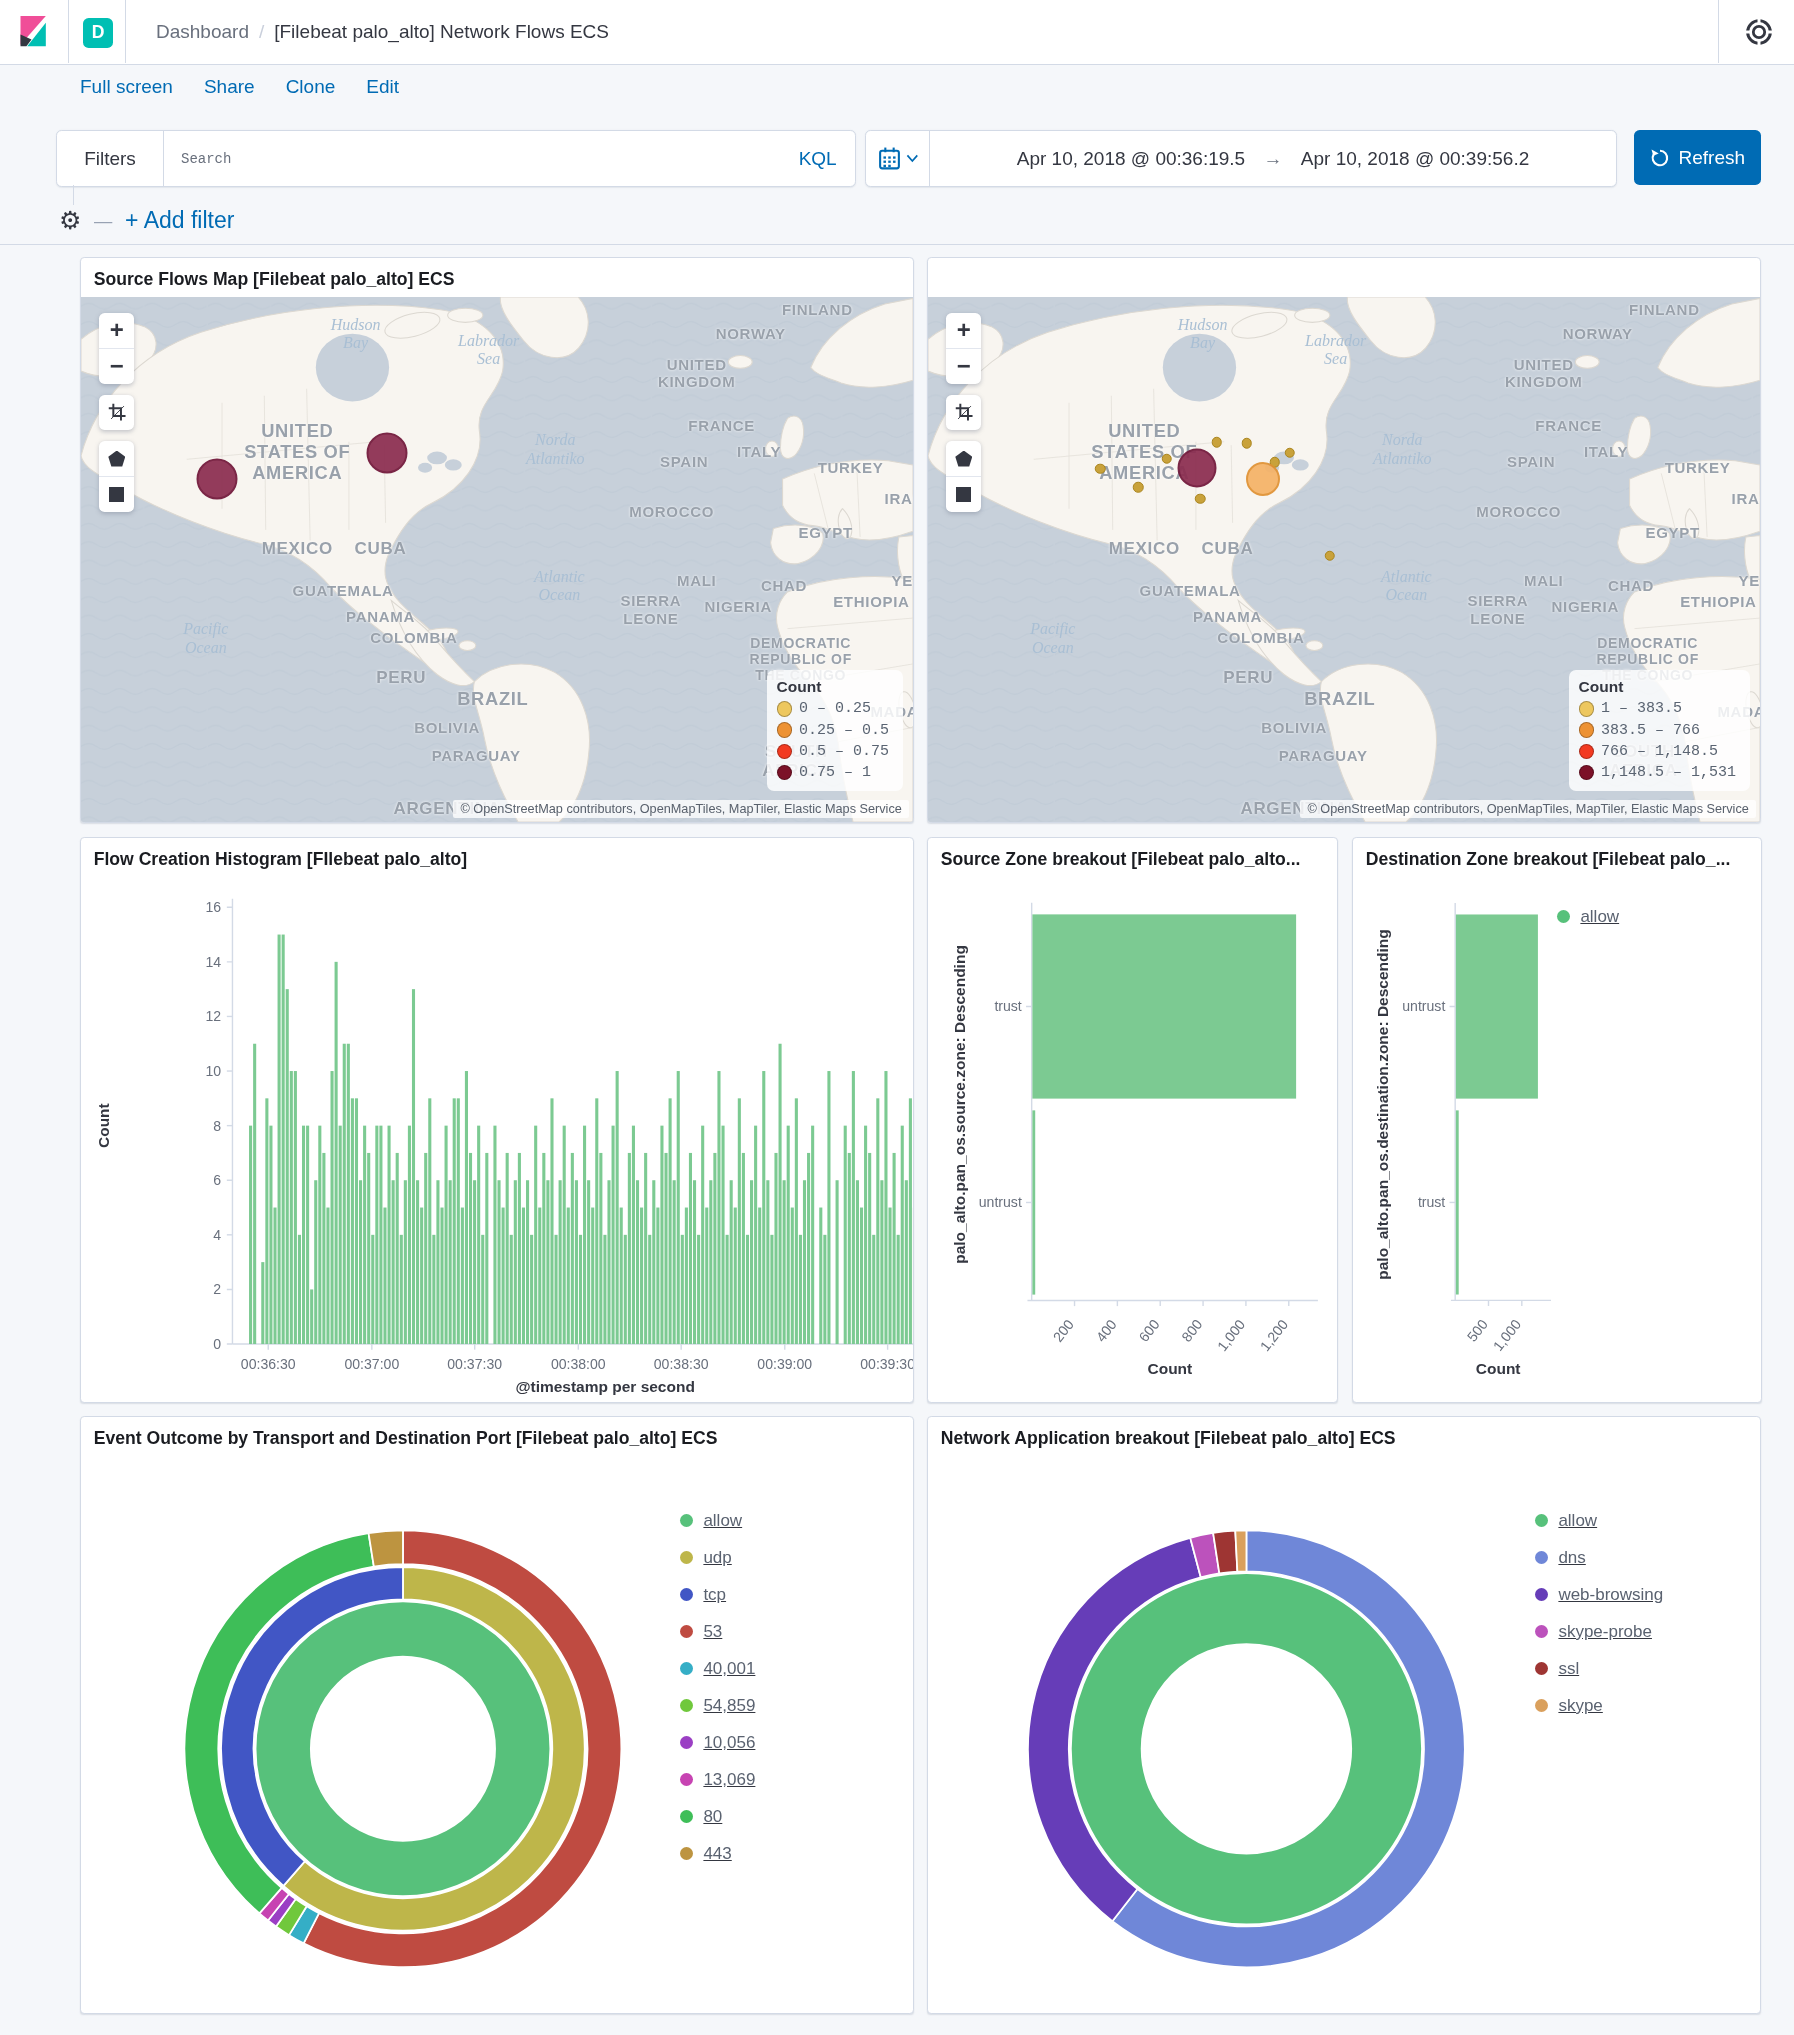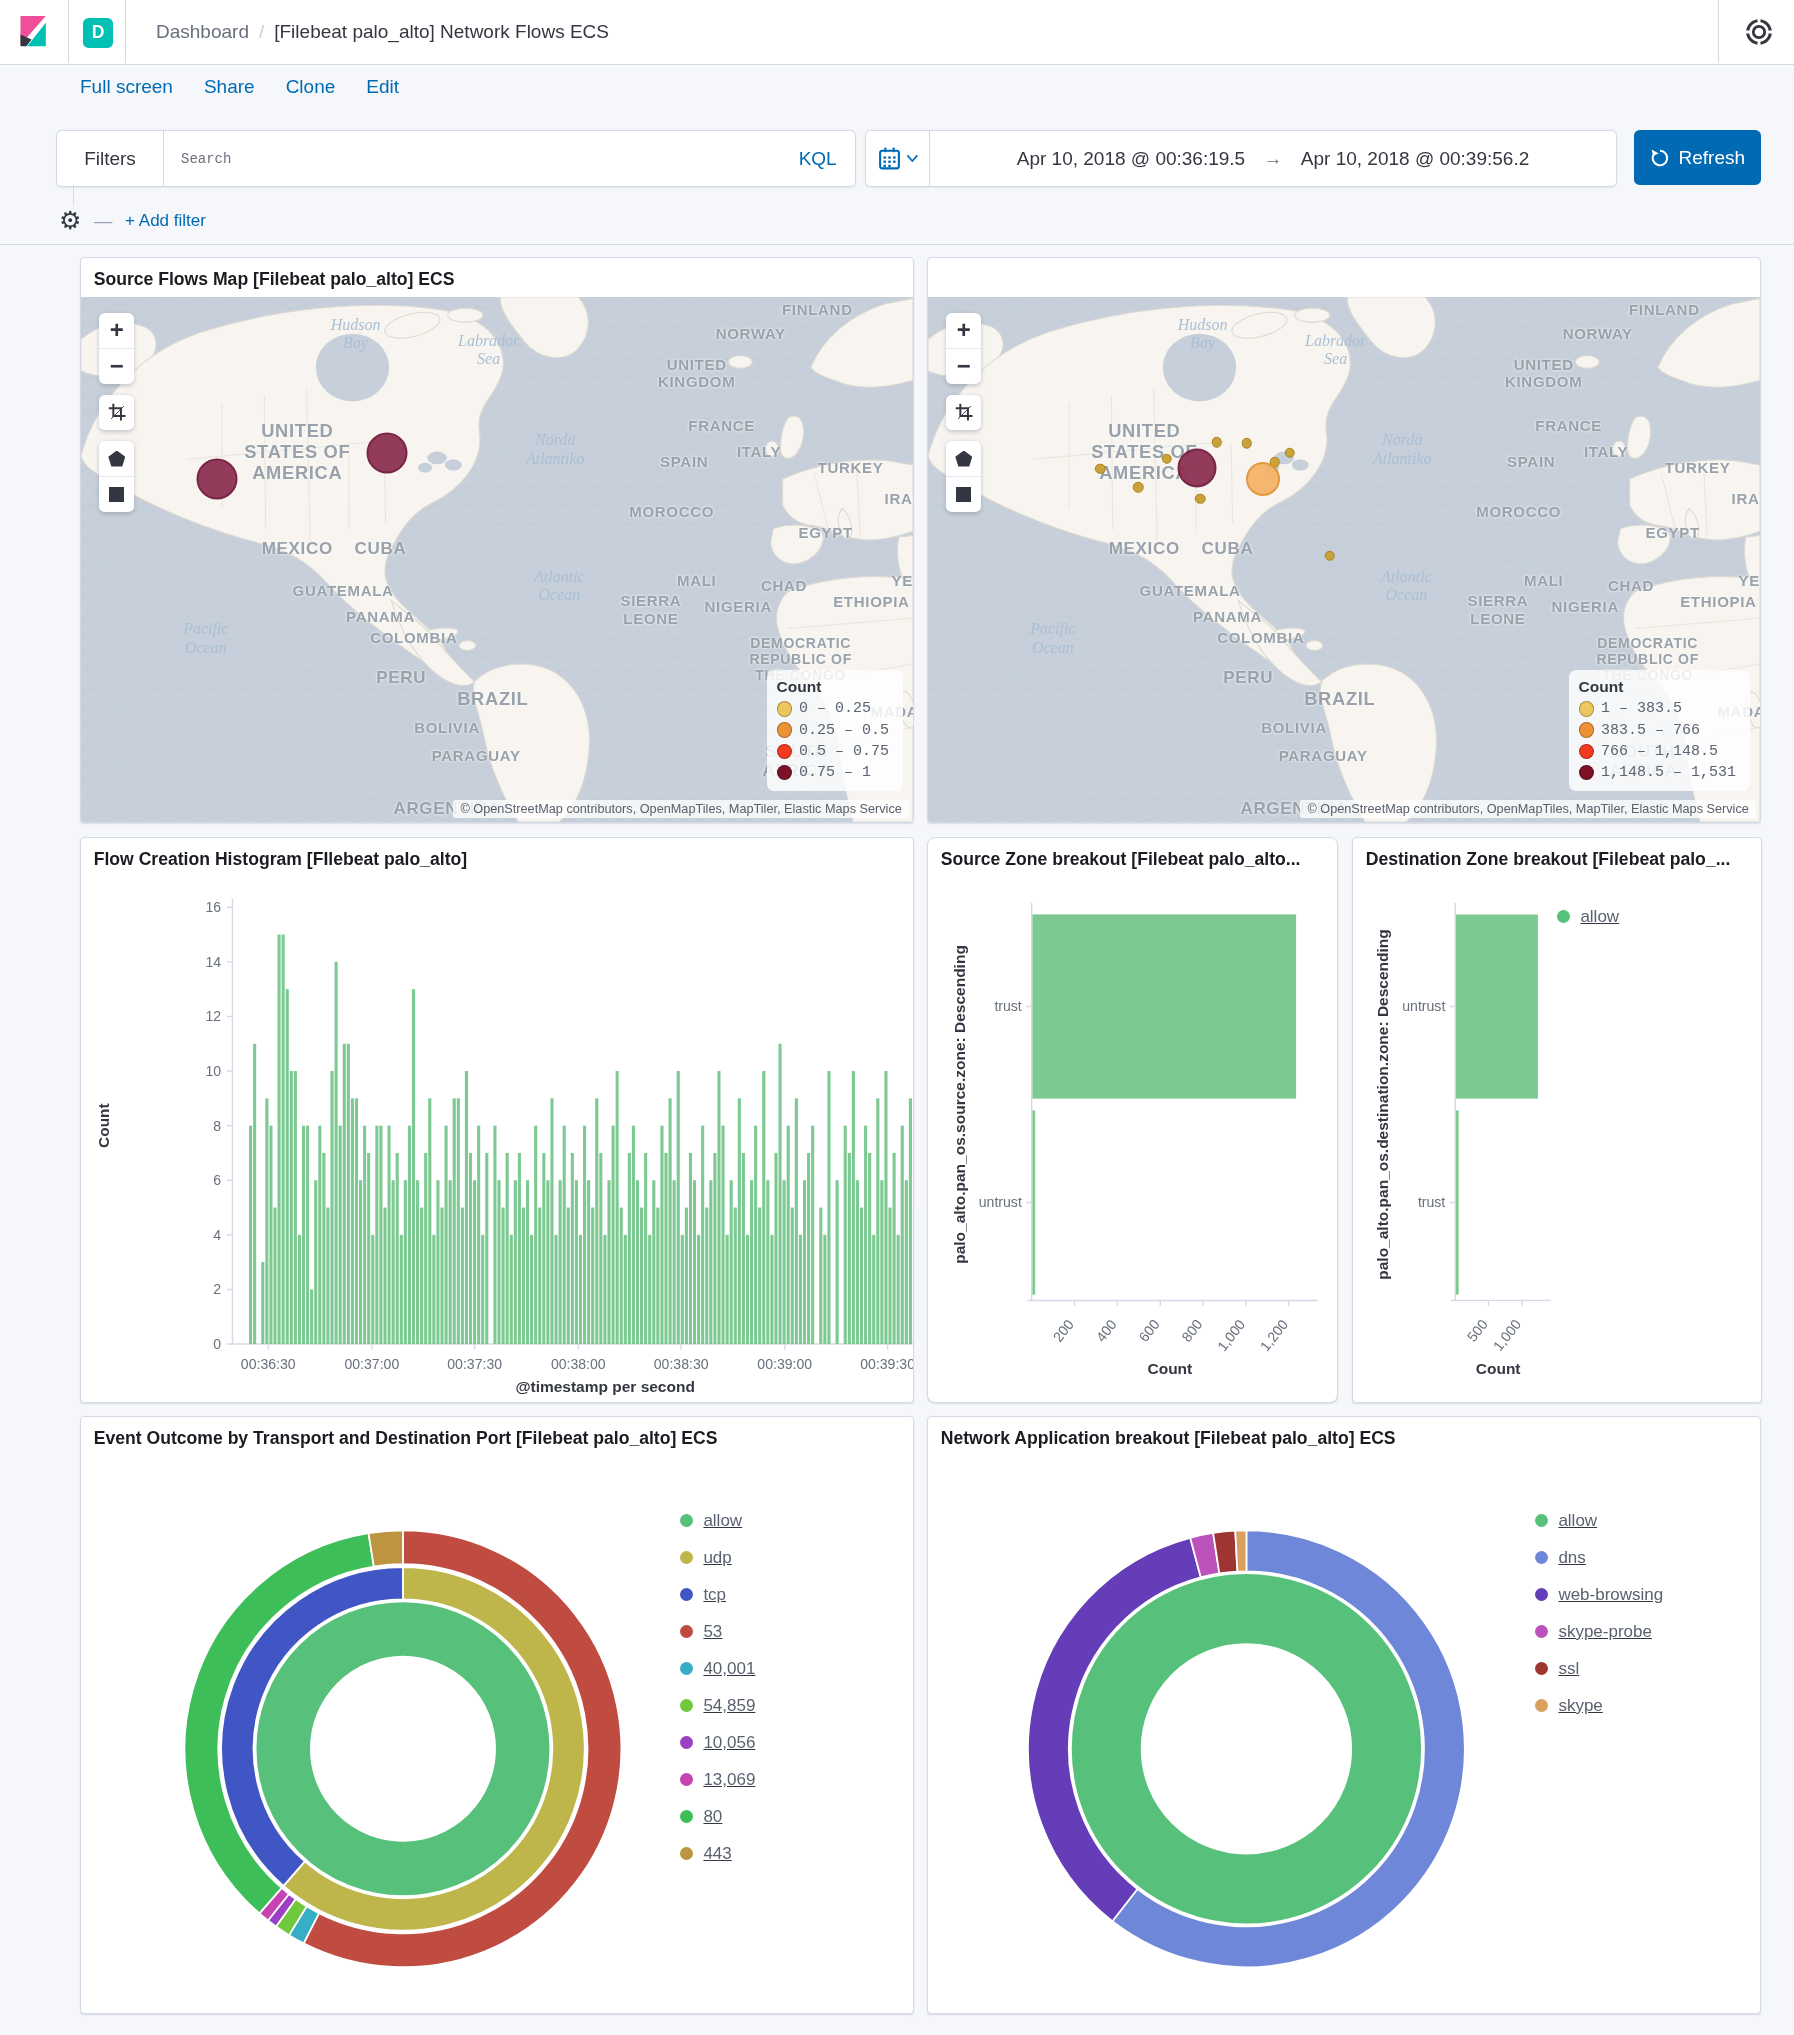--- a/index.html
+++ b/index.html
@@ -25,21 +25,21 @@
   .kql-label{padding-right:18.3px;color:#006bb4;font-size:19px;cursor:pointer;}
   .date-box{position:absolute;left:865px;top:130px;width:750px;height:55px;background:#fff;border:0.7px solid #d3dae6;border-radius:5.6px;display:flex;align-items:center;box-shadow:0 0.7px 1.4px rgba(152,162,179,.2);}
   .cal-cell{width:63px;height:100%;border-right:0.7px solid #d3dae6;display:flex;align-items:center;justify-content:center;gap:4.2px;}
   .date-range{flex:1;display:flex;align-items:center;justify-content:center;gap:18.3px;font-size:19px;}
   .date-arrow{color:#69707d;}
   .refresh-btn{position:absolute;left:1634px;top:130px;width:127px;height:55px;background:#006bb4;border:none;border-radius:5.6px;color:#fff;font-size:19px;font-weight:500;display:flex;align-items:center;justify-content:center;gap:8.5px;cursor:pointer;font-family:"Liberation Sans",sans-serif;}
   .filter-row{position:absolute;left:59px;top:203px;height:35px;display:flex;align-items:center;gap:12.7px;}
   .connector{position:absolute;left:73px;top:185px;width:1.4px;height:20px;background:#d3dae6;}
   .gear{font-size:25px;color:#343741;cursor:pointer;line-height:1;}
   .pin-dash{color:#98a2b3;font-size:18.3px;}
-  .add-filter{color:#006bb4;font-size:17px;cursor:pointer;}
+  .add-filter{color:#006bb4;font-size:23px;cursor:pointer;}
   .grid-top-divider{position:absolute;left:0;top:244px;width:1794px;height:0.7px;background:#d3dae6;}
   
   .panel{position:absolute;background:#fff;border:0.7px solid #d3dae6;border-radius:4.2px;box-shadow:0 1.4px 1.4px -0.7px rgba(152,162,179,.3);overflow:hidden;}
   .panel-title{position:absolute;left:0;top:0;right:0;height:39px;padding:11.3px 12.7px 0 12.7px;font-size:17.6px;font-weight:700;color:#1a1c21;white-space:nowrap;overflow:hidden;text-overflow:ellipsis;z-index:5;background:transparent;}
   .chart-svg{position:absolute;left:0;top:0;z-index:1;}
   .tick{font-size:20px;fill:#69707d;font-family:"Liberation Sans",sans-serif;}
   .axis-title{font-size:22px;font-weight:700;fill:#343741;font-family:"Liberation Sans",sans-serif;}
   
   .map-body{position:absolute;left:0;top:39px;right:0;bottom:0;overflow:hidden;background:#c7d0da;}
   .map-body > svg{position:absolute;left:0;top:0;width:100%;height:100%;}
@@ -667,21 +667,21 @@
       <rect x="1244.4928961748635" y="446.75" width="4.381420765027322" height="271.25" fill="#7CCA92"></rect>
       <rect x="1250.2743169398907" y="524.25" width="4.381420765027322" height="193.75" fill="#7CCA92"></rect>
       <rect x="1256.055737704918" y="563" width="4.381420765027322" height="155" fill="#7CCA92"></rect>
       <rect x="1261.8371584699455" y="485.5" width="4.381420765027322" height="232.5" fill="#7CCA92"></rect>
       <rect x="1267.6185792349727" y="446.75" width="4.381420765027322" height="271.25" fill="#7CCA92"></rect>
       <text x="40" y="408" text-anchor="middle" class="axis-title" transform="rotate(-90 40 408)">Count</text>
       <text x="744" y="786" text-anchor="middle" class="axis-title">@timestamp per second</text>
     </svg>
 </div>
 
-<div class="panel" style="left:927px;top:837px;width:409px;height:564px;border-radius:8px;">
+<div class="panel" style="left:927px;top:837px;width:409px;height:564px;">
   <div class="panel-title">Source Zone breakout [Filebeat palo_alto...</div>
   <svg id="source-zone-svg" class="chart-svg" width="409" height="564" viewBox="0 0 580 800">
       <line x1="147" y1="92" x2="147" y2="656" stroke="#d3dae6" stroke-width="2"></line>
       <line x1="141" y1="656" x2="553" y2="656" stroke="#d3dae6" stroke-width="2"></line>
       <line x1="139" y1="239" x2="147" y2="239" stroke="#d3dae6" stroke-width="2"></line>
       <text x="133" y="246" text-anchor="end" class="tick">trust</text>
       <line x1="139" y1="517" x2="147" y2="517" stroke="#d3dae6" stroke-width="2"></line>
       <text x="133" y="524" text-anchor="end" class="tick">untrust</text>
       <line x1="207.7751937984496" y1="656" x2="207.7751937984496" y2="664" stroke="#d3dae6" stroke-width="2"></line>
       <text x="207.7751937984496" y="690" text-anchor="end" class="tick" transform="rotate(-52 207.7751937984496 690)">200</text>

